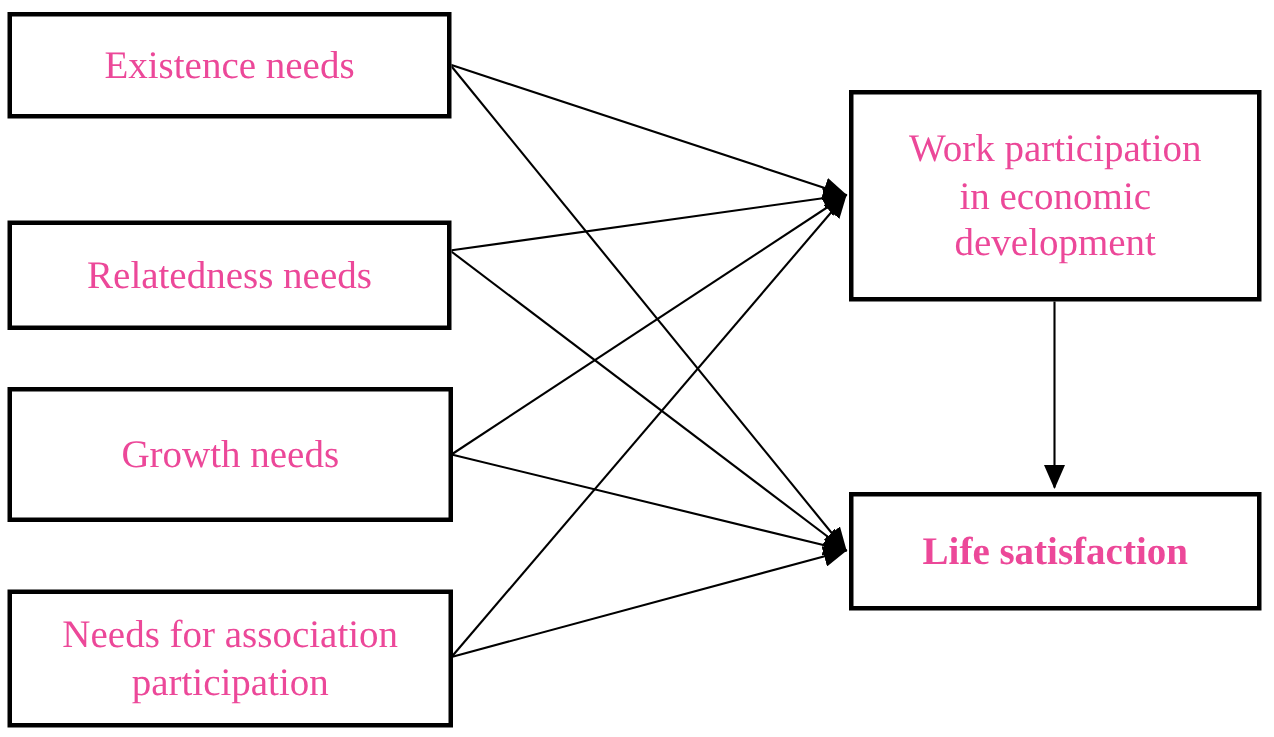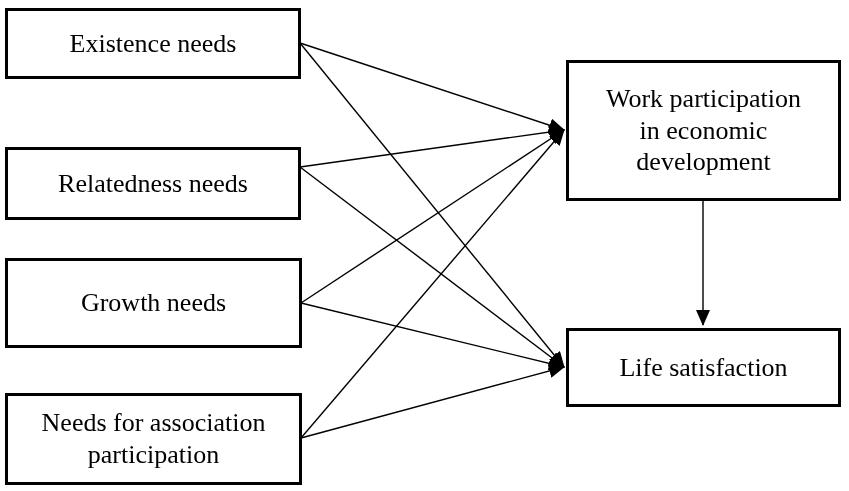--- a/index.html
+++ b/index.html
@@ -6,21 +6,21 @@
     margin: 0;
     padding: 0;
     background: #ffffff;
   }
   #canvas {
     position: relative;
     width: 849px;
     height: 491px;
     background: #ffffff;
     font-family: "Liberation Serif", "DejaVu Serif", serif;
-    color: #000000;
+    color: #ec4899;
     overflow: hidden;
   }
   #connectors {
     position: absolute;
     left: 0;
     top: 0;
     width: 849px;
     height: 491px;
     pointer-events: none;
   }
@@ -41,21 +41,21 @@
   }
   #node-work .lbl { max-width: 215px; }
   #node-association .lbl { max-width: 262px; }
 
   
   #node-existence   { left: 5px;   top: 8px;   width: 296px; height: 71px; }
   #node-relatedness { left: 5px;   top: 131px; width: 296px; height: 73px; margin-top: 16px; }
   #node-growth      { left: 5px;   top: 258px; width: 297px; height: 90px; }
   #node-association { left: 5px;   top: 393px; width: 297px; height: 92px; }
   #node-work        { left: 566px; top: 60px;  width: 275px; height: 141px; }
-  #node-life        { left: 566px; top: 328px; width: 275px; height: 79px; }
+  #node-life        { left: 566px; top: 328px; width: 275px; height: 79px; font-weight: bold; }
 </style>
 </head>
 <body>
 
 <div id="canvas">
 
   <svg id="connectors" viewBox="0 0 849 491" xmlns="http://www.w3.org/2000/svg">
     <defs>
       <marker id="arrowhead" markerUnits="userSpaceOnUse" markerWidth="18" markerHeight="14" refX="15" refY="7" orient="auto">
         <polygon points="0,0 16,7 0,14" fill="#000000"></polygon>

